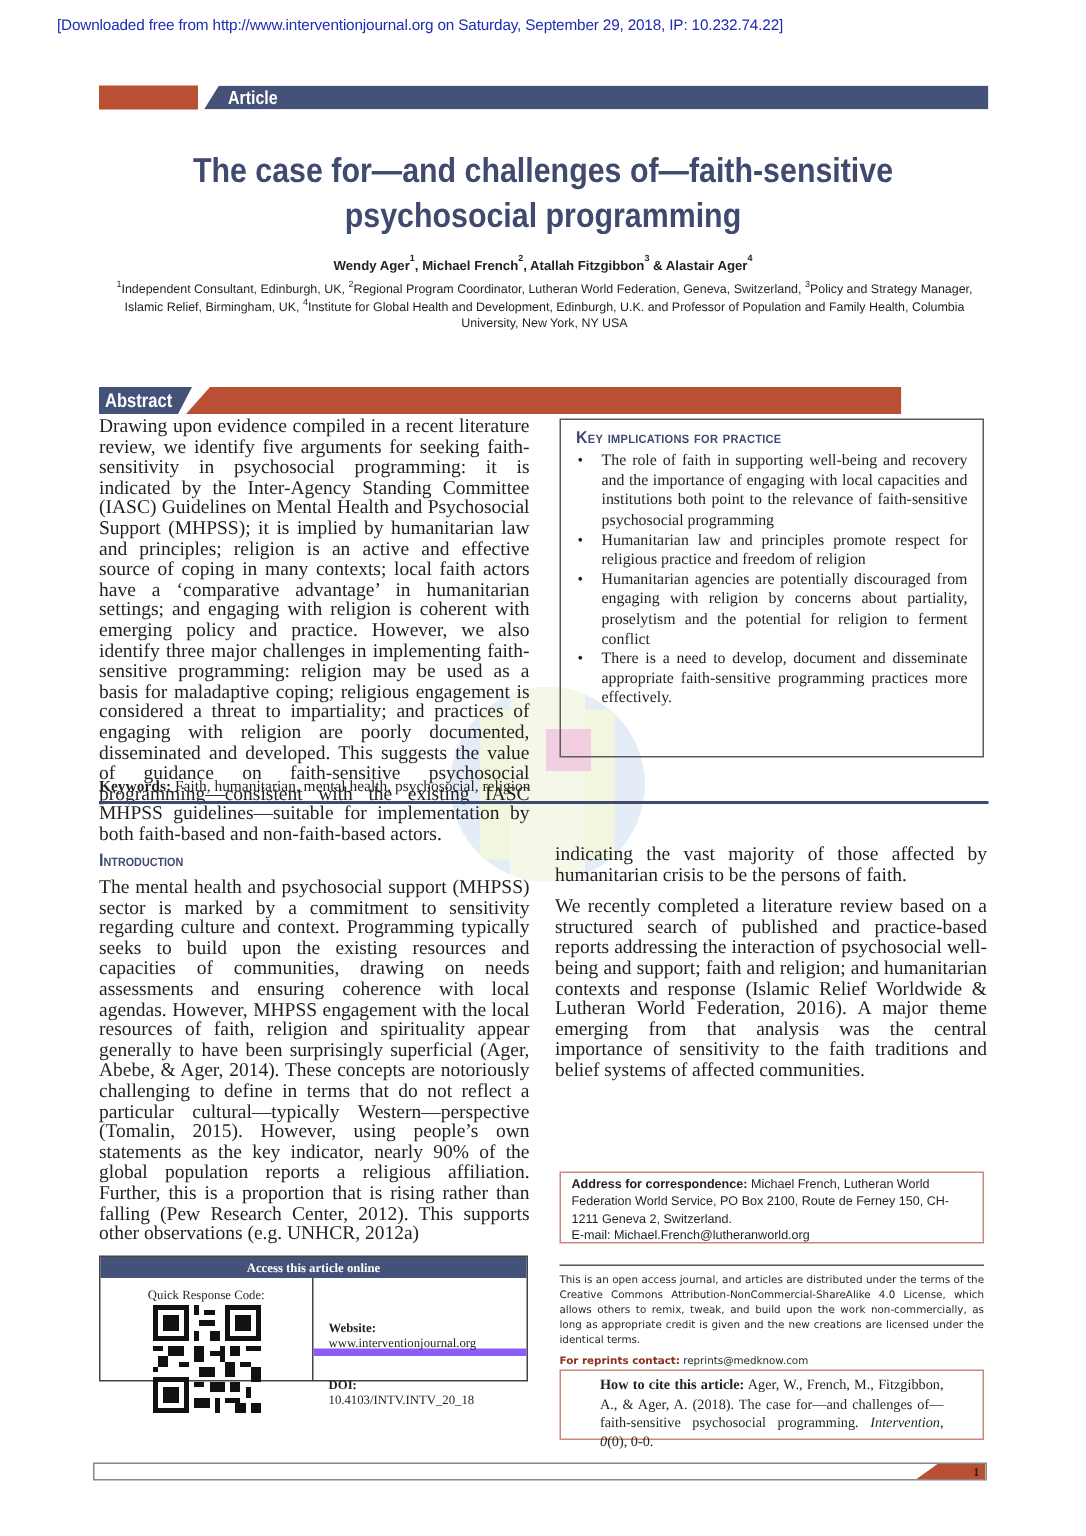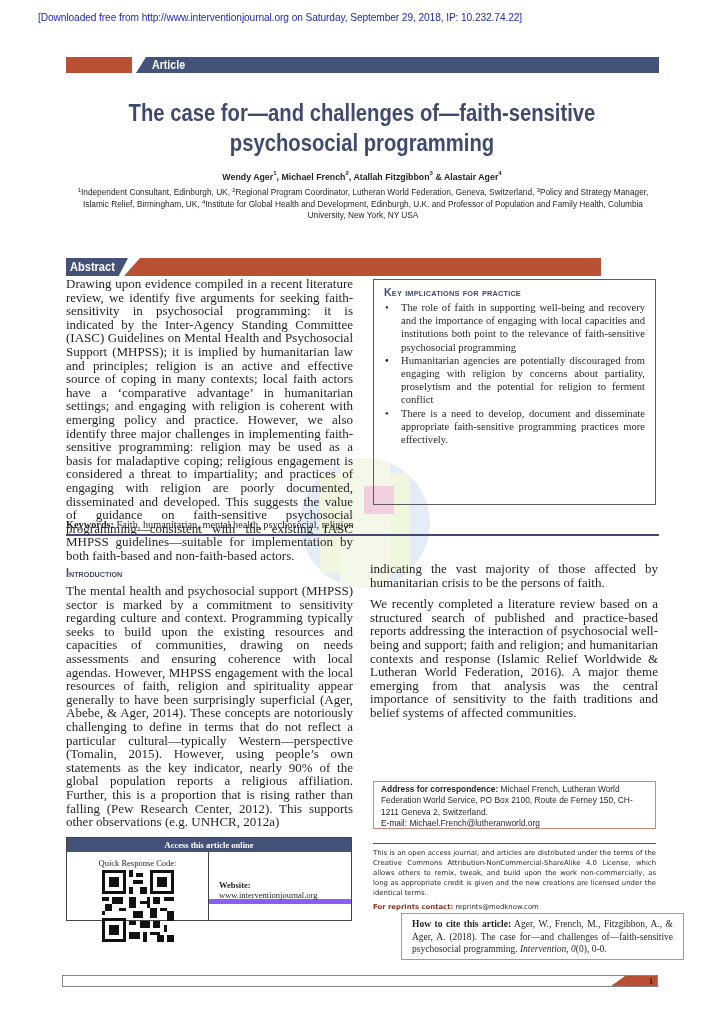--- a/index.html
+++ b/index.html
@@ -32,21 +32,21 @@
   .intro-head{left:66px;top:566px;font-family:"Liberation Sans",sans-serif;font-weight:bold;font-size:12px;color:#3f4a6e;font-variant:small-caps;transform:scaleX(0.9);transform-origin:left;}
   .intro-text{left:66px;top:584px;width:287px;}
   .right-col{left:370px;top:562px;width:288px;}
   .right-col p{margin:0 0 8px 0;}
   .corr{left:373px;top:781px;width:283px;height:48px;border:1px solid #c98a7c;box-sizing:border-box;padding:2px 7px;font-family:"Liberation Sans",sans-serif;font-size:8.4px;line-height:11.3px;color:#231f20;}
   .corr b{font-weight:bold;}
   .oa-rule{left:373px;top:843px;width:283px;height:1px;background:#555;}
   .oa{left:373px;top:848px;width:283px;font-family:"DejaVu Sans",sans-serif;font-size:6.9px;line-height:10px;text-align:justify;color:#231f20;}
   .reprint{left:373px;top:903px;font-family:"DejaVu Sans",sans-serif;font-size:6.9px;color:#231f20;}
   .reprint b{color:#8b2f1d;}
-  .cite{left:373px;top:905px;width:283px;height:47px;border:1px solid #c98a7c;box-sizing:border-box;padding:4px 10px;font-size:9.5px;line-height:12.6px;text-align:justify;top:913px;margin-left:28px;}
+  .cite{left:373px;top:905px;width:283px;height:47px;border:1px solid #c98a7c;box-sizing:border-box;padding:4px 26px;font-size:9.5px;line-height:12.6px;text-align:justify;top:913px;}
   .access{left:66px;top:837px;width:286px;height:84px;border:1px solid #444;box-sizing:border-box;font-size:8.5px;}
   .access .hdr{height:14px;background:#445178;color:#fff;text-align:center;font-weight:bold;line-height:14px;font-size:8.5px;}
   .access .left{position:absolute;left:0;top:14px;width:141px;bottom:0;border-right:1px solid #444;text-align:center;}
   .access .left .qrlab{font-weight:normal;margin-top:6px;}
   .access .right{position:absolute;left:142px;top:14px;right:0;bottom:0;}
   .access .cell{position:absolute;left:0;right:0;padding-left:10px;}
   .access .cell b{display:block;}
   .qr{position:absolute;left:35px;top:18px;width:72px;height:72px;}
   .footer{left:62px;top:975px;width:596px;height:12px;border:1px solid #888;box-sizing:border-box;font-size:8.2px;line-height:11px;padding-left:4px;white-space:nowrap;}
   .footer .tab{position:absolute;right:0;top:0;width:46px;height:10px;background:#b95033;clip-path:polygon(14px 0,100% 0,100% 100%,0 100%);}
@@ -88,21 +88,21 @@
   <div style="left:40px;top:0;width:50px;height:130px;background:#edf3d6;"></div>
   <div style="left:64px;top:28px;width:30px;height:28px;background:#e6a8c8;"></div>
 </div>
 
 <div class="abs para abstract-text">Drawing upon evidence compiled in a recent literature review, we identify five arguments for seeking faith-sensitivity in psychoso­cial programming: it is indicated by the Inter-Agency Standing Committee (IASC) Guidelines on Mental Health and Psychoso­cial Support (MHPSS); it is implied by humanitarian law and principles; religion is an active and effective source of coping in many contexts; local faith actors have a ‘comparative advantage’ in humanitarian settings; and engaging with religion is coherent with emerging policy and practice. However, we also identify three major challenges in implementing faith-sensitive program­ming: religion may be used as a basis for maladaptive coping; religious engagement is considered a threat to impartiality; and practices of engaging with religion are poorly documented, disseminated and developed. This suggests the value of guidance on faith-sensitive psychosocial programming—consistent with the existing IASC MHPSS guidelines—suitable for implementa­tion by both faith-based and non-faith-based actors.</div>
 
 <div class="abs keybox">
   <h3>Key implications for practice</h3>
   <ul>
     <li><span class="bullet">•</span><span>The role of faith in supporting well-being and recov­ery and the importance of engaging with local capacities and institutions both point to the relevance of faith-sensitive psychosocial programming</span></li>
-    <li><span class="bullet">•</span></li>
+    <li><span class="bullet">•</span><span>Humanitarian law and principles promote respect for religious practice and freedom of religion</span></li>
     <li><span class="bullet">•</span><span>Humanitarian agencies are potentially discouraged from engaging with religion by concerns about partiality, proselytism and the potential for religion to ferment conflict</span></li>
     <li><span class="bullet">•</span><span>There is a need to develop, document and dissemi­nate appropriate faith-sensitive programming prac­tices more effectively.</span></li>
   </ul>
 </div>
 
 <div class="abs keywords"><b>Keywords:</b><span> Faith, humanitarian, mental health, psychosocial, religion</span></div>
 <div class="abs kw-rule"></div>
 
 <div class="abs intro-head">Introduction</div>
 <div class="abs para intro-text">The mental health and psychosocial support (MHPSS) sector is marked by a commitment to sensitivity regarding culture and context. Programming typically seeks to build upon the existing resources and capacities of communities, drawing on needs assessments and ensuring coherence with local agendas. However, MHPSS engagement with the local resources of faith, religion and spirituality appear generally to have been surprisingly superficial (Ager, Abebe, &amp; Ager, 2014). These concepts are notoriously challenging to define in terms that do not reflect a particular cultural—typically Western—perspective (Tom­alin, 2015). However, using people’s own statements as the key indicator, nearly 90% of the global population reports a religious affiliation. Further, this is a proportion that is rising rather than falling (Pew Research Center, 2012). This supports other observations (e.g. UNHCR, 2012a)</div>
@@ -163,19 +163,23 @@
           <rect x="16" y="19" width="2" height="2"></rect>
           <rect x="19" y="19" width="2" height="2"></rect>
       </g>
     </svg>
   </div>
   <div class="right">
     <div class="cell" style="top:4px;height:48px;border-bottom:5px solid #8b5cf6;padding-top:24px;box-sizing:border-box;">
       <b>Website:</b>
       <span>www.interventionjournal.org</span>
     </div>
+    <div class="cell" style="top:48px;padding-top:18px;">
+      <b>DOI:</b>
+      <span>10.4103/INTV.INTV_20_18</span>
+    </div>
   </div>
 </div>
 
 <div class="abs footer">
   <div class="tab"></div>
   <span class="pg">1</span>
 </div>
 
 </body></html>

